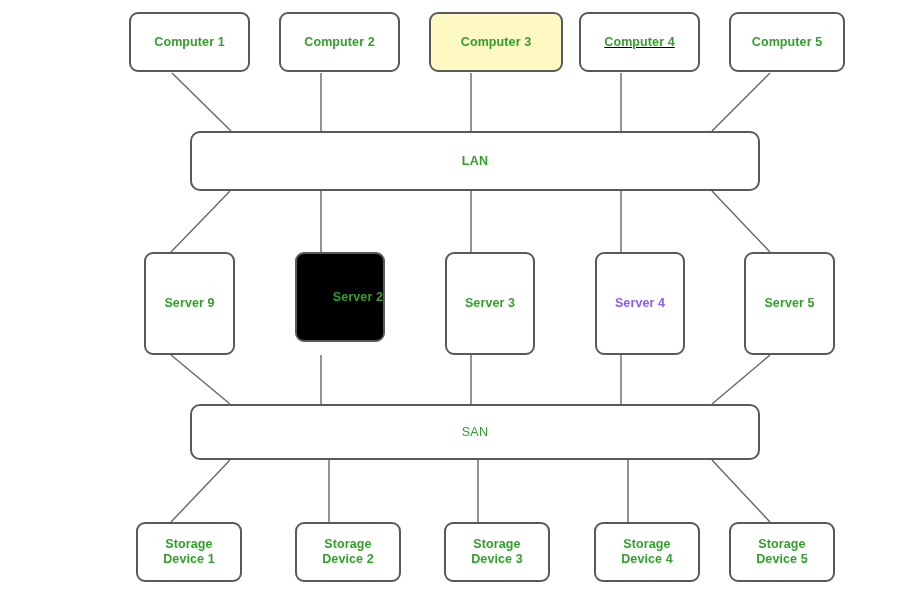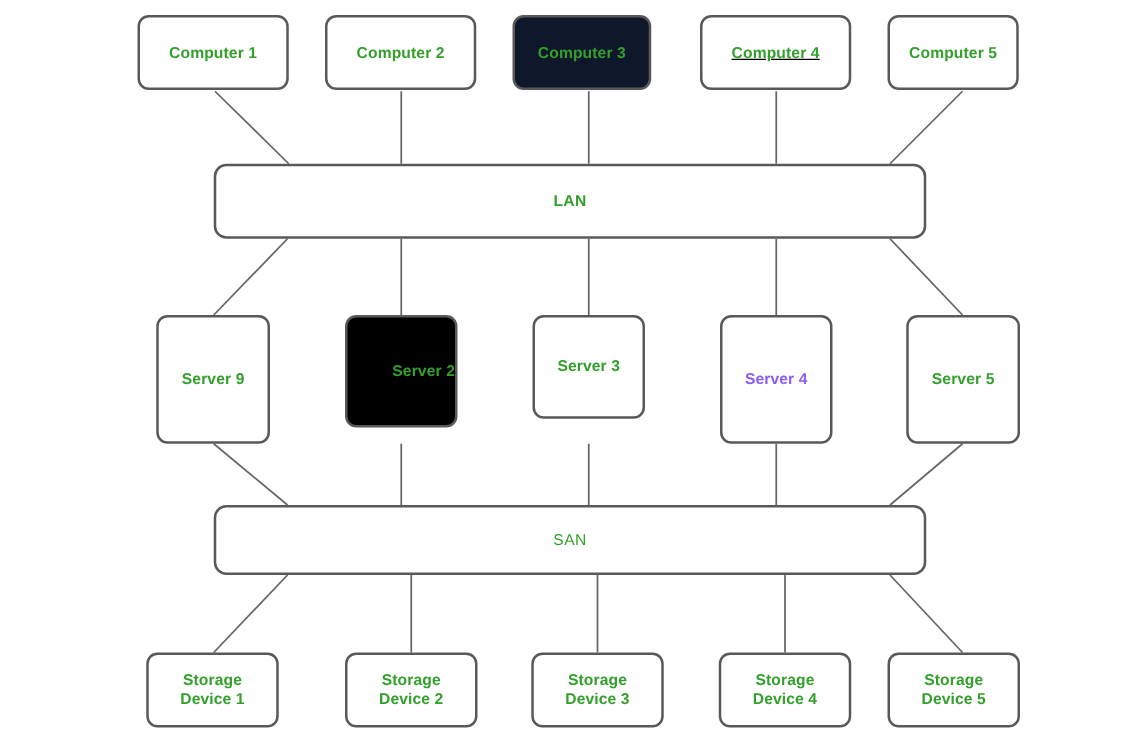--- a/index.html
+++ b/index.html
@@ -28,20 +28,21 @@
     position: absolute;
     box-sizing: border-box;
     background: #ffffff;
     border: 2px solid #595959;
     border-radius: 9px;
     display: flex;
     align-items: center;
     justify-content: center;
     text-align: center;
     z-index: 2;
+    margin-left: 19px;
   }
   .node-label {
     color: #33a02c;
     font-weight: bold;
     font-size: 12.5px;
     line-height: 15px;
     white-space: pre-line;
     letter-spacing: 0.1px;
   }
   .node.bus {
@@ -81,39 +82,39 @@
       <line x1="712" y1="460" x2="770" y2="522" stroke="#666666" stroke-width="1.4" stroke-linecap="butt"></line>
     </svg>
 
   <div id="node-layer">
       <div class="node" style="left: 110px; top: 12px; width: 121px; height: 60px; border-color: rgb(89, 89, 89); background: rgb(255, 255, 255); border-width: 2px;">
         <span class="node-label" style="color: rgb(51, 160, 44);">Computer 1</span>
       </div>
       <div class="node" style="left: 260px; top: 12px; width: 121px; height: 60px; border-color: rgb(89, 89, 89); background: rgb(255, 255, 255); border-width: 2px;">
         <span class="node-label" style="color: rgb(51, 160, 44);">Computer 2</span>
       </div>
-      <div class="node" style="left: 410px; top: 12px; width: 111px; height: 60px; border-color: rgb(89, 89, 89); background: #0f172a; border-width: 2px;">
+      <div class="node" style="left: 410px; top: 12px; width: 134px; height: 60px; border-color: rgb(89, 89, 89); background: #fef9c3; border-width: 2px;">
         <span class="node-label" style="color: rgb(51, 160, 44);">Computer 3</span>
       </div>
       <div class="node" style="left: 560px; top: 12px; width: 121px; height: 60px; border-color: rgb(89, 89, 89); background: rgb(255, 255, 255); border-width: 2px; text-decoration: underline;">
         <span class="node-label" style="color: rgb(51, 160, 44);">Computer 4</span>
       </div>
-      <div class="node" style="left: 710px; top: 12px; width: 105px; height: 60px; border-color: rgb(89, 89, 89); background: rgb(255, 255, 255); border-width: 2px;">
+      <div class="node" style="left: 710px; top: 12px; width: 116px; height: 60px; border-color: rgb(89, 89, 89); background: rgb(255, 255, 255); border-width: 2px;">
         <span class="node-label" style="color: rgb(51, 160, 44);">Computer 5</span>
       </div>
       <div class="node bus" style="left: 171px; top: 131px; width: 570px; height: 60px; border-color: rgb(89, 89, 89); background: rgb(255, 255, 255); border-width: 2px;">
         <span class="node-label" style="color: rgb(51, 160, 44); font-weight: bold;">LAN</span>
       </div>
       <div class="node" style="left: 125px; top: 252px; width: 91px; height: 103px; border-color: rgb(89, 89, 89); background: rgb(255, 255, 255); border-width: 2px;">
         <span class="node-label" style="color: rgb(51, 160, 44);">Server 9</span>
       </div>
       <div class="node" style="left: 276px; top: 252px; width: 90px; height: 90px; border-color: rgb(89, 89, 89); background: #000000; border-width: 2px; justify-content: flex-end;">
         <span class="node-label" style="color: rgb(51, 160, 44);">Server 2</span>
       </div>
-      <div class="node" style="left: 426px; top: 252px; width: 90px; height: 83px; border-color: rgb(89, 89, 89); background: rgb(255, 255, 255); border-width: 2px;">
+      <div class="node" style="left: 426px; top: 252px; width: 90px; height: 103px; border-color: rgb(89, 89, 89); background: rgb(255, 255, 255); border-width: 2px;">
         <span class="node-label" style="color: rgb(51, 160, 44);">Server 3</span>
       </div>
       <div class="node" style="left: 576px; top: 252px; width: 90px; height: 103px; border-color: rgb(89, 89, 89); background: rgb(255, 255, 255); border-width: 2px;">
         <span class="node-label" style="color: #8b5cf6;">Server 4</span>
       </div>
       <div class="node" style="left: 725px; top: 252px; width: 91px; height: 103px; border-color: rgb(89, 89, 89); background: rgb(255, 255, 255); border-width: 2px;">
         <span class="node-label" style="color: rgb(51, 160, 44);">Server 5</span>
       </div>
       <div class="node bus" style="left: 171px; top: 404px; width: 570px; height: 56px; border-color: rgb(89, 89, 89); background: rgb(255, 255, 255); border-width: 2px;">
         <span class="node-label" style="color: rgb(51, 160, 44); font-weight: normal;">SAN</span>

